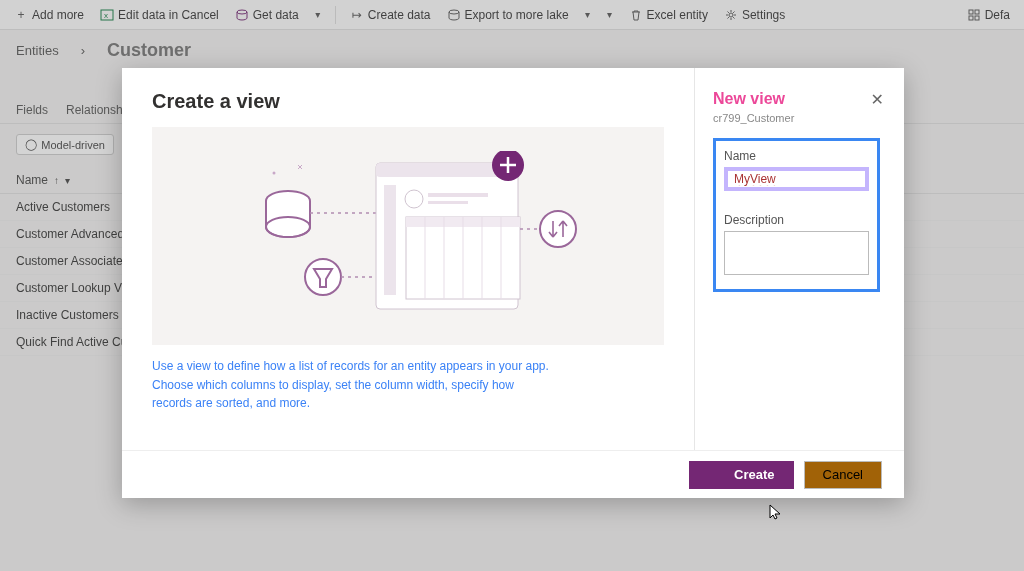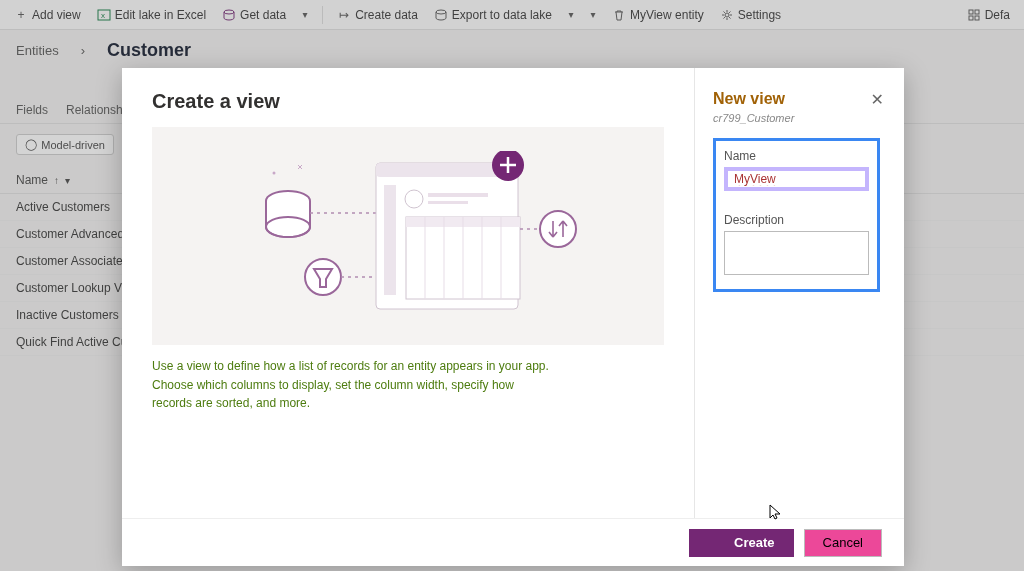--- a/index.html
+++ b/index.html
@@ -11,79 +11,79 @@
     
     .toolbar { height: 30px; background: #fdfdfd; display: flex; align-items: center; gap: 4px; padding: 0 8px; font-size: 12px; color: #333; border-bottom: 1px solid #e0e0e0; }
     .tb-item { display: flex; align-items: center; gap: 4px; padding: 0 6px; height: 100%; cursor: pointer; }
     .tb-icon { width: 14px; height: 14px; display:flex; align-items:center; justify-content:center; color: #555; }
     .tb-caret { width: 18px; display:flex; justify-content:center; color:#555; font-size:10px; }
     .tb-sep { width: 1px; height: 18px; background: #ddd; margin: 0 4px; }
     .tb-right { margin-left: auto; }
 
     
     .breadcrumb { padding: 10px 16px 8px; display: flex; align-items: center; gap: 22px; font-size: 13px; color: #555; }
-    .breadcrumb .current { font-size: 18px; font-weight: 600; color: #0f172a; }
+    .breadcrumb .current { font-size: 18px; font-weight: 600; color: #737373; }
 
     
     .tabs { padding: 0 16px; display: flex; gap: 18px; font-size: 12px; color: #555; border-bottom:1px solid #e0e0e0; }
     .tab { padding: 6px 0; cursor: pointer; margin-top: 28px; }
 
     
     .pill-row { padding: 10px 16px; }
     .pill { display:inline-flex; align-items:center; gap:4px; border:1px solid #ccc; border-radius:3px; padding:3px 8px; font-size:11px; color:#444; background:#fff;}
 
     
     .tbl-head { padding: 8px 16px 6px; display:flex; align-items:center; gap:6px; font-size:12px; color:#444; border-bottom:1px solid #e0e0e0;}
     .tbl-head .arrow { font-size:10px; }
 
     
     .list { font-size: 12px; }
     .row { padding: 6px 16px; border-bottom: 1px solid #eee; color:#333; cursor: pointer; }
 
     
-    .dialog { position: absolute; top: 68px; left: 122px; width: 782px; height: 498px; background: #fff; z-index: 10; display:flex; flex-direction:column; box-shadow: 0 6px 24px rgba(0,0,0,0.25); }
+    .dialog { position: absolute; top: 68px; left: 122px; width: 782px; height: 430px; background: #fff; z-index: 10; display:flex; flex-direction:column; box-shadow: 0 6px 24px rgba(0,0,0,0.25); }
     .dialog-body { flex:1; display:flex; }
     .dlg-left { flex:1; padding: 22px 30px 12px 30px; display:flex; flex-direction:column; }
     .dlg-title { font-size: 20px; font-weight: 600; color: #323130; margin-bottom: 14px;}
     .illus-box { height: 218px; background: #f5f3f2; display:flex; align-items:center; justify-content:center; position:relative;}
-    .help-text { font-size: 12px; color: #4d7c0f; line-height: 1.55; margin-top: 12px; max-width: 400px; }
+    .help-text { font-size: 12px; color: #3b82f6; line-height: 1.55; margin-top: 12px; max-width: 400px; }
 
     .dlg-right { width: 210px; border-left: 1px solid #e6e6e6; padding: 22px 24px 12px 18px; position:relative; }
     .dlg-right .close-x { position:absolute; top: 22px; right: 20px; font-size:16px; color:#666; cursor:pointer; }
-    .nv-title { font-size: 16px; font-weight: 600; color: #a16207; }
-    .nv-sub { font-size: 11px; font-style: italic; color:#888; margin-top:4px; }
+    .nv-title { font-size: 16px; font-weight: 600; color: #ec4899; }
+    .nv-sub { font-size: 11px; color:#888; margin-top:4px; }
     .hl-box { border: 3px solid #3a87f2; margin-top: 14px; padding: 6px 8px 10px; }
     .fld-label { font-size: 12px; color:#555; margin-top:2px; }
     .fld-input { width: 100%; border:4px solid #c4b5fd; height: 24px; font-size:12px; padding: 2px 6px; margin-top:4px; color:#333;}
     .fld-input.name-val { color:#a33; text-decoration: underline wavy rgba(200,60,60,0.6); text-underline-offset:2px; }
     .fld-desc { width:100%; height:44px; border:1px solid #bbb; margin-top:4px; resize:none; font-size:12px; padding:4px 6px;}
 
     .dlg-footer { height: 48px; border-top:1px solid #eee; display:flex; align-items:center; justify-content:flex-end; gap:10px; padding: 0 22px; }
-    .btn { height: 28px; padding: 0 18px; font-size: 13px; border:1px solid #bbb; background:#ec4899; cursor:pointer; }
+    .btn { height: 28px; padding: 0 18px; font-size: 13px; border:1px solid #bbb; background:#a16207; cursor:pointer; }
     .btn.primary { background:#742774; border-color:#742774; color:#fff; font-weight:600;padding-left:44px; }
     .cursor { position:absolute; left: 647px; top: 436px; font-size:14px; color:#000; z-index:20; }
 
     
   </style>
 </head>
 <body>
 
 <div class="toolbar">
   <div class="tb-item">
     <span class="tb-icon">+</span>
-    <span>Add view</span>
+    <span>Add more</span>
   </div>
   <div class="tb-item">
     <span class="tb-icon">
       <svg width="14" height="14" viewBox="0 0 14 14">
           <rect x="1" y="2" width="12" height="10" fill="none" stroke="#107c41" stroke-width="1"></rect>
           <text x="4" y="10" font-size="8" fill="#107c41">x</text>
         </svg>
     </span>
-    <span>Edit lake in Excel</span>
+    <span>Edit data in Cancel</span>
   </div>
   <div class="tb-item">
     <span class="tb-icon">
       <svg width="12" height="12" viewBox="0 0 12 12">
           <ellipse cx="6" cy="3" rx="5" ry="2" fill="none" stroke="#742774"></ellipse>
           <path d="M1 3v6c0 1 2.2 2 5 2s5-1 5-2V3" fill="none" stroke="#742774"></path>
         </svg>
     </span>
     <span>Get data</span>
   </div>
@@ -93,31 +93,31 @@
     <span class="tb-icon">↦</span>
     <span>Create data</span>
   </div>
   <div class="tb-item">
     <span class="tb-icon">
       <svg width="12" height="12" viewBox="0 0 12 12">
           <ellipse cx="6" cy="3" rx="5" ry="2" fill="none" stroke="#555"></ellipse>
           <path d="M1 3v6c0 1 2.2 2 5 2s5-1 5-2V3" fill="none" stroke="#555"></path>
         </svg>
     </span>
-    <span>Export to data lake</span>
+    <span>Export to more lake</span>
   </div>
   <div class="tb-caret">▾</div>
   <div class="tb-caret">▾</div>
   <div class="tb-item">
     <span class="tb-icon">
       <svg width="12" height="12" viewBox="0 0 12 12">
           <path d="M2 3h8M4 3V2h4v1M3 3l1 8h4l1-8" fill="none" stroke="#555"></path>
         </svg>
     </span>
-    <span>MyView entity</span>
+    <span>Excel entity</span>
   </div>
   <div class="tb-item">
     <span class="tb-icon">
       <svg width="12" height="12" viewBox="0 0 12 12">
           <circle cx="6" cy="6" r="2" fill="none" stroke="#555"></circle>
           <path d="M6 1v2M6 9v2M1 6h2M9 6h2M2.5 2.5l1.4 1.4M8.1 8.1l1.4 1.4M9.5 2.5L8.1 3.9M3.9 8.1L2.5 9.5" stroke="#555"></path>
         </svg>
     </span>
     <span>Settings</span>
   </div>

